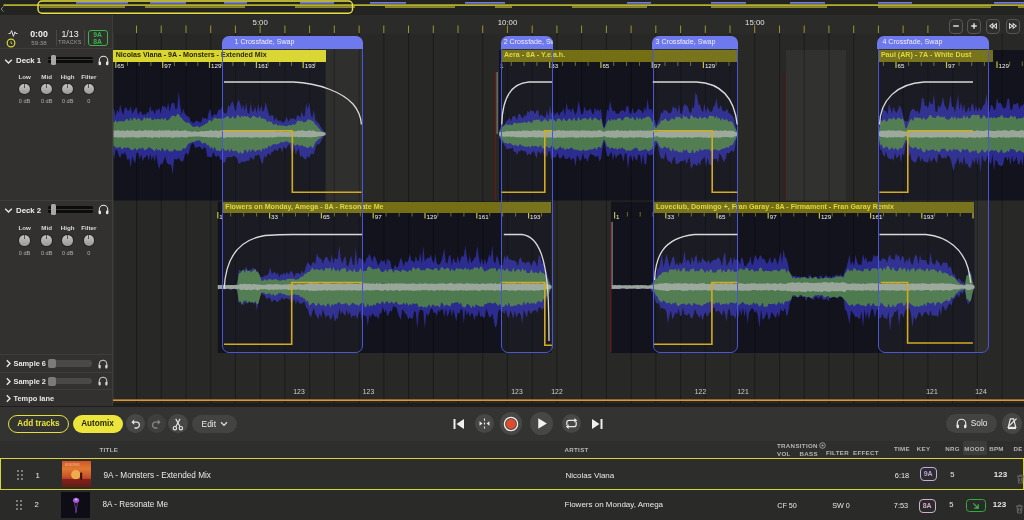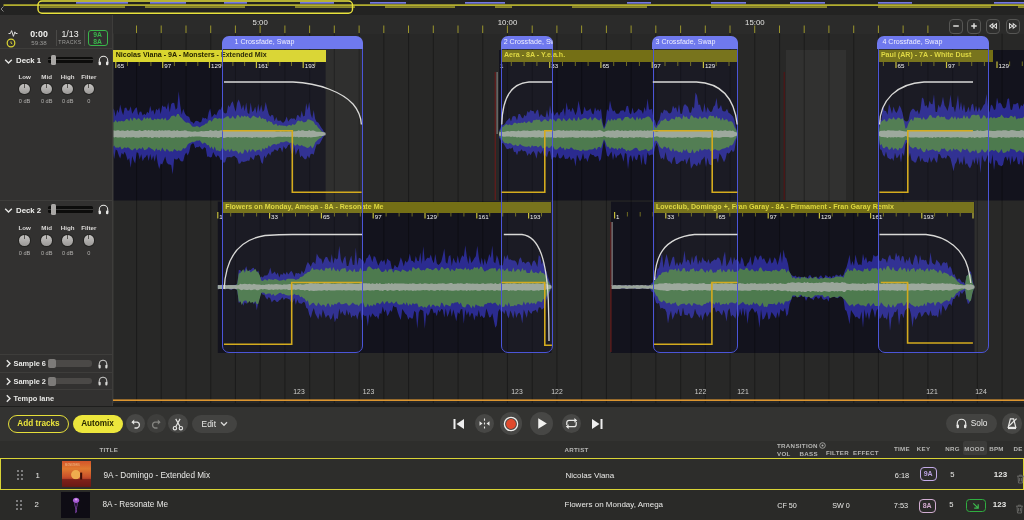--- a/index.html
+++ b/index.html
@@ -629,21 +629,21 @@
             <stop offset="0.82" stop-color="#8a2420"></stop>
             <stop offset="1" stop-color="#5a1716"></stop>
           </linearGradient>
         </defs>
 <rect width="34" height="30" fill="url(#a1)"></rect>
 <circle cx="16" cy="16" r="5.5" fill="#f0b050" opacity="0.95"></circle>
 <rect x="0" y="21" width="34" height="9" fill="#701c16" opacity="0.75"></rect>
 <rect x="21" y="13.5" width="2.4" height="8" fill="#401008"></rect>
 <text x="3.5" y="5.5" font-size="3" fill="#f8e0b0" opacity="0.7" font-family="Liberation Sans">MONSTERS</text>
       </svg></div>
-  <div class="rc" style="left:102.5px;top:11.3px;font-size:8.2px">9A - Domingo - Extended Mix</div>
+  <div class="rc" style="left:102.5px;top:11.3px;font-size:8.2px">9A - Monsters - Extended Mix</div>
   <div class="rc" style="left:564.5px;top:11.5px">Nicolas Viana</div>
   <div class="rc rcc" style="left:901px;top:11.8px;font-size:7.4px">6:18</div>
   <div style="position:absolute;left:918.8px;top:8.2px;width:16.8px;height:14px;border:1.6px solid #c3abe8;border-radius:4px;color:#b9a0e0;font-size:7px;font-weight:bold;text-align:center;line-height:11px">9A</div>
   <div class="rc rcc" style="left:951.3px;top:11.2px;font-size:7.6px">5</div>
   <div class="rc rcc" style="left:999.5px;top:11.2px;font-weight:bold">123</div>
   <div style="position:absolute;left:1014.5px;top:11px"><svg width="9" height="10" viewBox="0 0 9 10">
         <path d="M1 2.2 H8 M3.2 2.2 V1.2 H5.8 V2.2 M2 2.2 L2.5 9 H6.5 L7 2.2 M3.6 4 V7.4 M5.4 4 V7.4" stroke="#6b6b69" stroke-width="0.9" fill="none"></path>
       </svg></div>
 </div>
 

